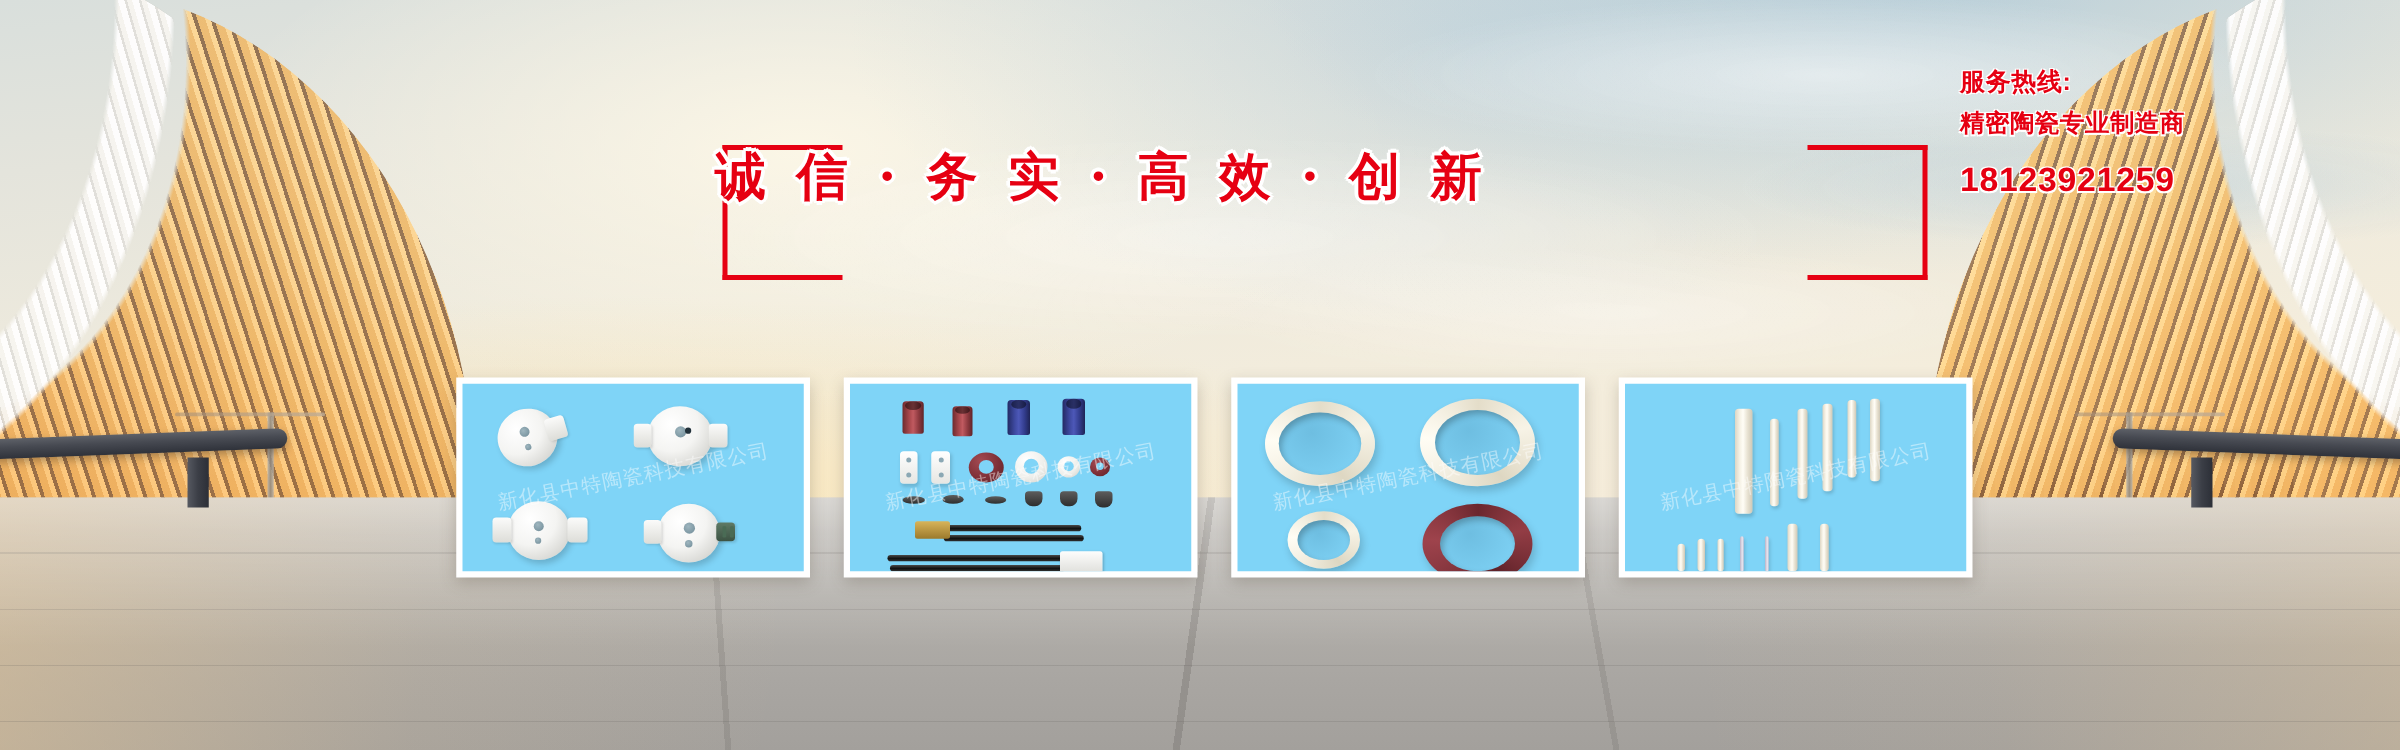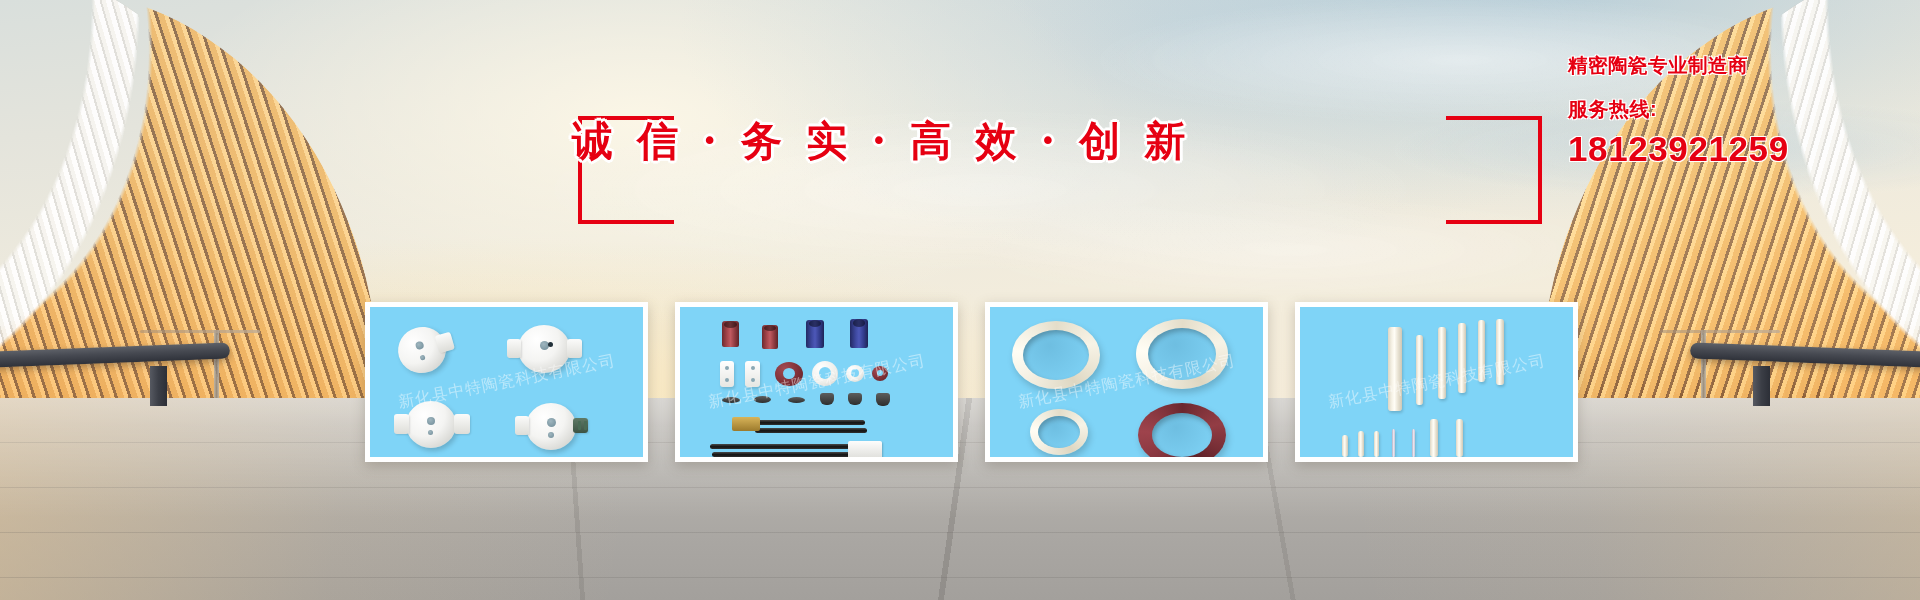--- a/index.html
+++ b/index.html
@@ -207,21 +207,21 @@
   }
 
   
   .contact { position:absolute; left:1568px; top:52px; width:320px; }
   .contact .line {
     color:#e60012; font-weight:700; white-space:nowrap;
     text-shadow:-1px -1px 0 #fff, 1px -1px 0 #fff, -1px 1px 0 #fff, 1px 1px 0 #fff;
   }
   .contact .l1 { font-size:19.5px; letter-spacing:.5px; margin-bottom:17px; }
   .contact .l2 { font-size:20px; letter-spacing:.5px; margin-bottom:6px; }
-  .contact .l3 { font-size:35px; letter-spacing:.6px; }
+  .contact .l3 { font-size:27px; letter-spacing:.6px; }
 
   
   .panels { position:absolute; left:0; top:0; width:1920px; height:600px; }
   .panel {
     position:absolute; top:302px; width:283px; height:160px;
     background:#fff; padding:5px;
     box-shadow:0 4px 12px rgba(90,78,64,.28);
   }
   .panel .canvas {
     position:relative; width:100%; height:100%;
@@ -323,22 +323,22 @@
   <div class="handrail right"></div>
   <div class="railleg r"></div>
 
   <div class="slogan">
     <div class="bracket bl"></div>
     <div class="bracket br"></div>
     <div class="slogan-cn">诚 信 · 务 实 · 高 效 · 创 新</div>
   </div>
 
   <div class="contact">
+    <div class="line l2">服务热线:</div>
     <div class="line l1">精密陶瓷专业制造商</div>
-    <div class="line l2">服务热线:</div>
     <div class="line l3">18123921259</div>
   </div>
 
   <div class="reflect" id="r1">
     
   </div>
   <div class="reflect" id="r2">
     
   </div>
   <div class="reflect" id="r3">

